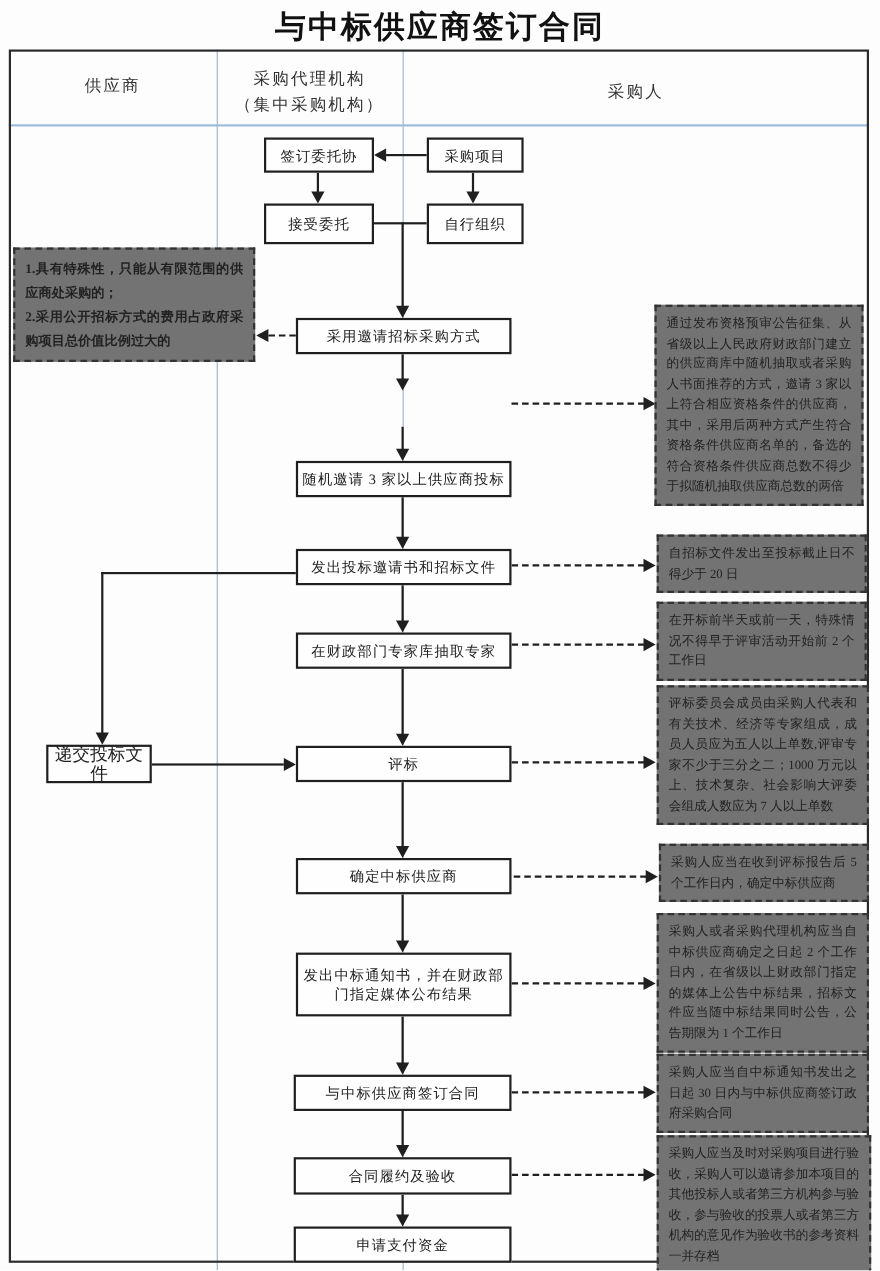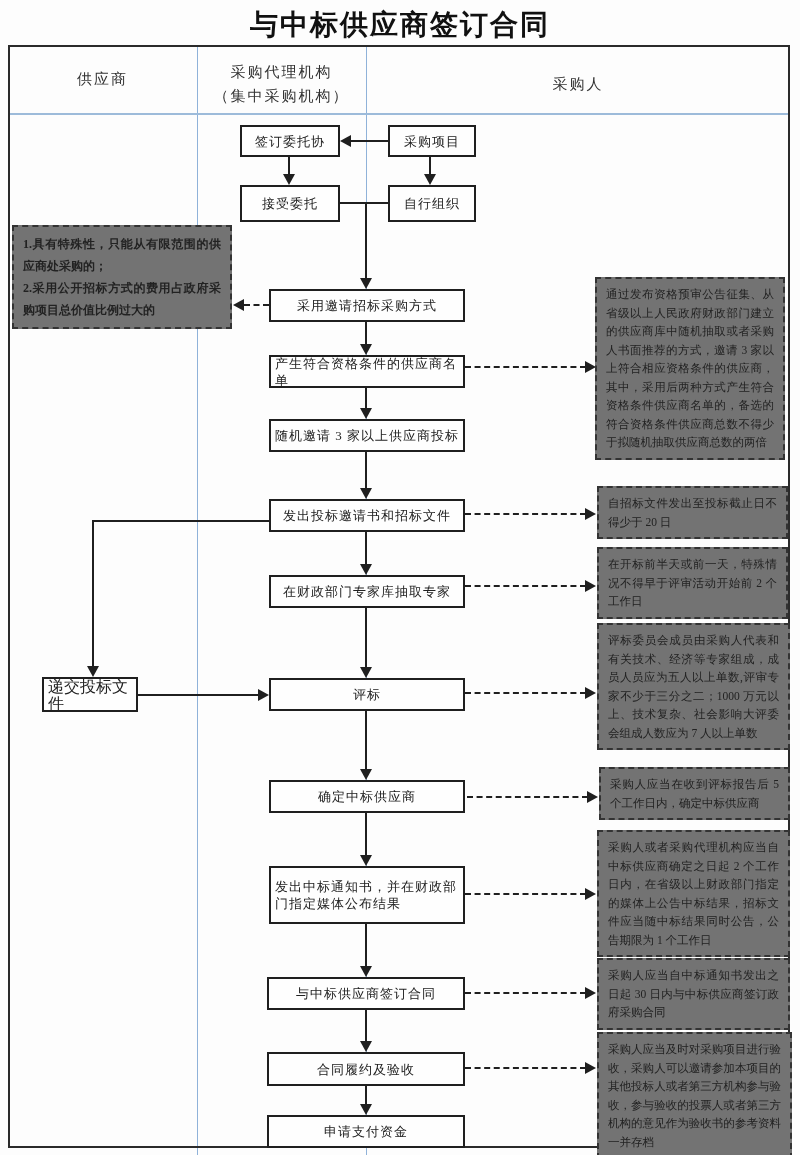--- a/index.html
+++ b/index.html
@@ -15,21 +15,21 @@
   .vline{position:absolute;width:2px;background:#1f1f1f;}
   .hline{position:absolute;height:2px;background:#1f1f1f;}
   .dashh{position:absolute;height:0;border-top:2px dashed #1f1f1f;}
   .ah-down{position:absolute;width:0;height:0;border-left:6px solid transparent;
            border-right:6px solid transparent;border-top:11px solid #1f1f1f;}
   .ah-left{position:absolute;width:0;height:0;border-top:6px solid transparent;
            border-bottom:6px solid transparent;border-right:11px solid #1f1f1f;}
   .ah-right{position:absolute;width:0;height:0;border-top:6px solid transparent;
             border-bottom:6px solid transparent;border-left:11px solid #1f1f1f;}
   .fbox{position:absolute;border:2px solid #1f1f1f;background:#fefefe;display:flex;
-        align-items:center;justify-content:center;
+        align-items:center;justify-content:center;text-align:center;
         font-size:13px;letter-spacing:1px;color:#222;padding:0 4px;line-height:17px;}
   .dbox{position:absolute;border:2px dashed #333;background:#737373;
         font-size:11.5px;line-height:18.5px;color:#222;padding:6px 9px;text-align:justify;}
   .lnote{font-size:12px;line-height:22px;font-weight:600;}
 </style>
 </head>
 <body>
 
 <div id="page">
 
@@ -116,21 +116,20 @@
 
   <div class="dashh" style="left:465px;top:1067px;width:121px;"></div>
   <div class="ah-right" style="left:585px;top:1062px;"></div>
 
   <div class="fbox" style="left:240px;top:125px;width:100px;height:32px;">签订委托协</div>
   <div class="fbox" style="left:388px;top:125px;width:88px;height:32px;">采购项目</div>
   <div class="fbox" style="left:240px;top:185px;width:100px;height:37px;">接受委托</div>
   <div class="fbox" style="left:388px;top:185px;width:88px;height:37px;">自行组织</div>
 
   <div class="fbox" style="left:269px;top:289px;width:196px;height:33px;">采用邀请招标采购方式</div>
-  <div class="fbox" style="left:269px;top:355px;width:196px;height:33px;">产生符合资格条件的供应商名单</div>
   <div class="fbox" style="left:269px;top:419px;width:196px;height:33px;">随机邀请 3 家以上供应商投标</div>
   <div class="fbox" style="left:269px;top:499px;width:196px;height:33px;">发出投标邀请书和招标文件</div>
   <div class="fbox" style="left:269px;top:575px;width:196px;height:33px;">在财政部门专家库抽取专家</div>
   <div class="fbox" style="left:269px;top:678px;width:196px;height:33px;">评标</div>
   <div class="fbox" style="left:269px;top:780px;width:196px;height:33px;">确定中标供应商</div>
   <div class="fbox" style="left:269px;top:866px;width:196px;height:58px;">发出中标通知书，并在财政部门指定媒体公布结果</div>
   <div class="fbox" style="left:267px;top:977px;width:198px;height:33px;">与中标供应商签订合同</div>
   <div class="fbox" style="left:267px;top:1052px;width:198px;height:34px;">合同履约及验收</div>
   <div class="fbox" style="left:267px;top:1115px;width:198px;height:33px;">申请支付资金</div>
 

